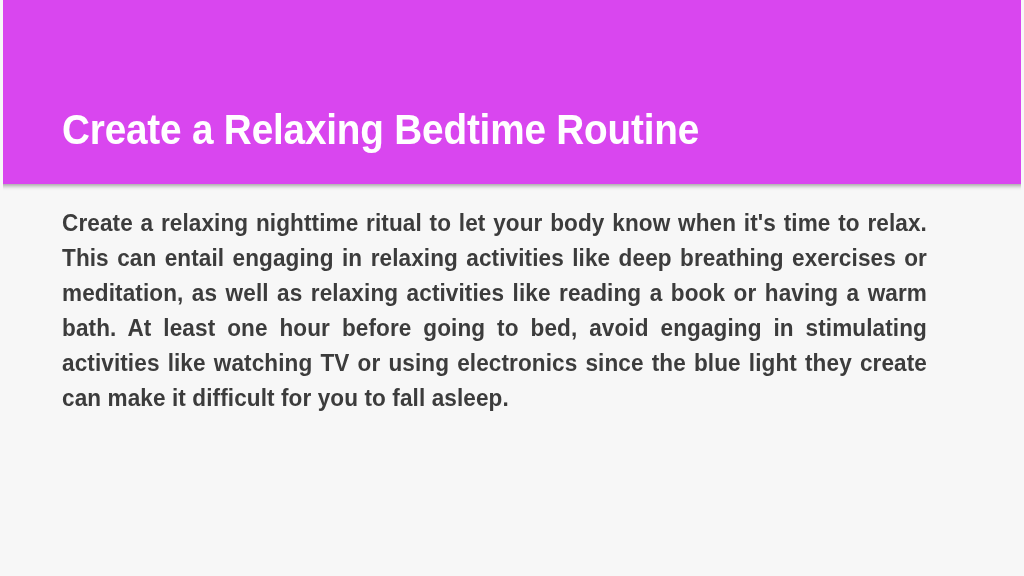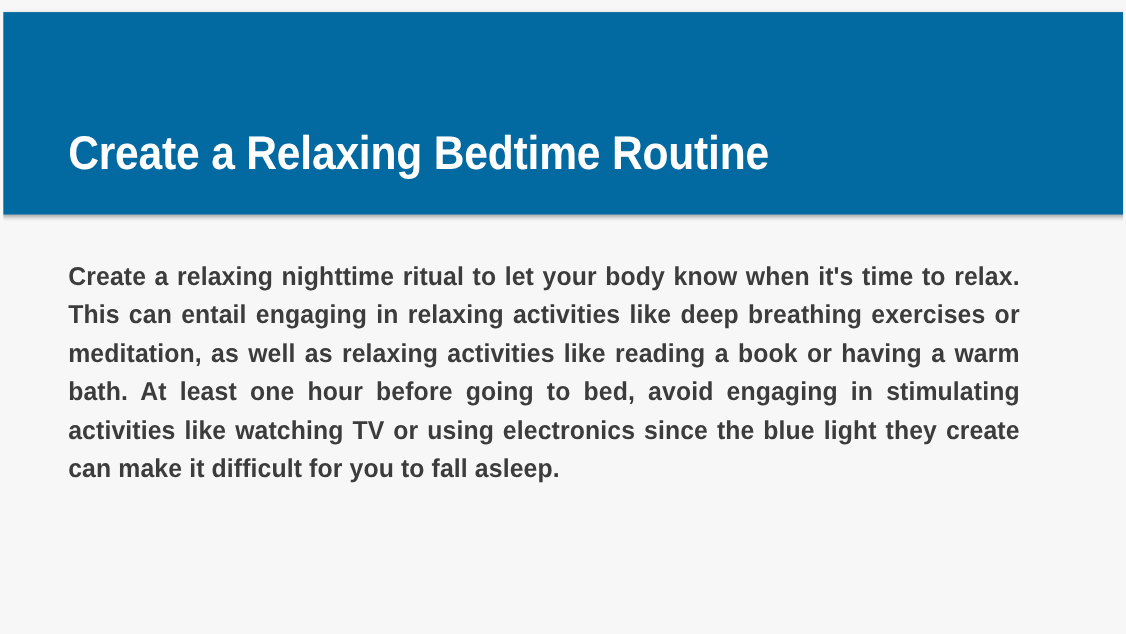--- a/index.html
+++ b/index.html
@@ -30,24 +30,24 @@
     height: 576px;
     background: #f7f7f7;
     z-index: 5;
   }
   .edge-strip.left  { left: 0; }
   .edge-strip.right { right: 0; }
 
   .title-banner {
     position: absolute;
     left: 0;
-    top: 11px;
+    top: 0;
     width: 1024px;
     height: 184px;
-    background: #0369a1;
+    background: #d946ef;
     box-shadow: 0 2px 4px rgba(0, 0, 0, 0.34);
     z-index: 2;
   }
 
   .slide-title {
     position: absolute;
     left: 62px;
     top: 104px;
     width: 900px;
     margin: 0;
@@ -58,21 +58,21 @@
     line-height: 50px;
     letter-spacing: -0.2px;
     white-space: nowrap;
     transform: scaleX(0.90);
     transform-origin: left center;
   }
 
   .body-area {
     position: absolute;
     left: 62px;
-    top: 234px;
+    top: 206px;
     width: 901px;
     z-index: 1;
   }
 
   .body-paragraph {
     margin: 0;
     color: #3c3c3c;
     font-family: "Liberation Sans Narrow", "Liberation Sans", sans-serif;
     font-size: 23.5px;
     font-weight: bold;

